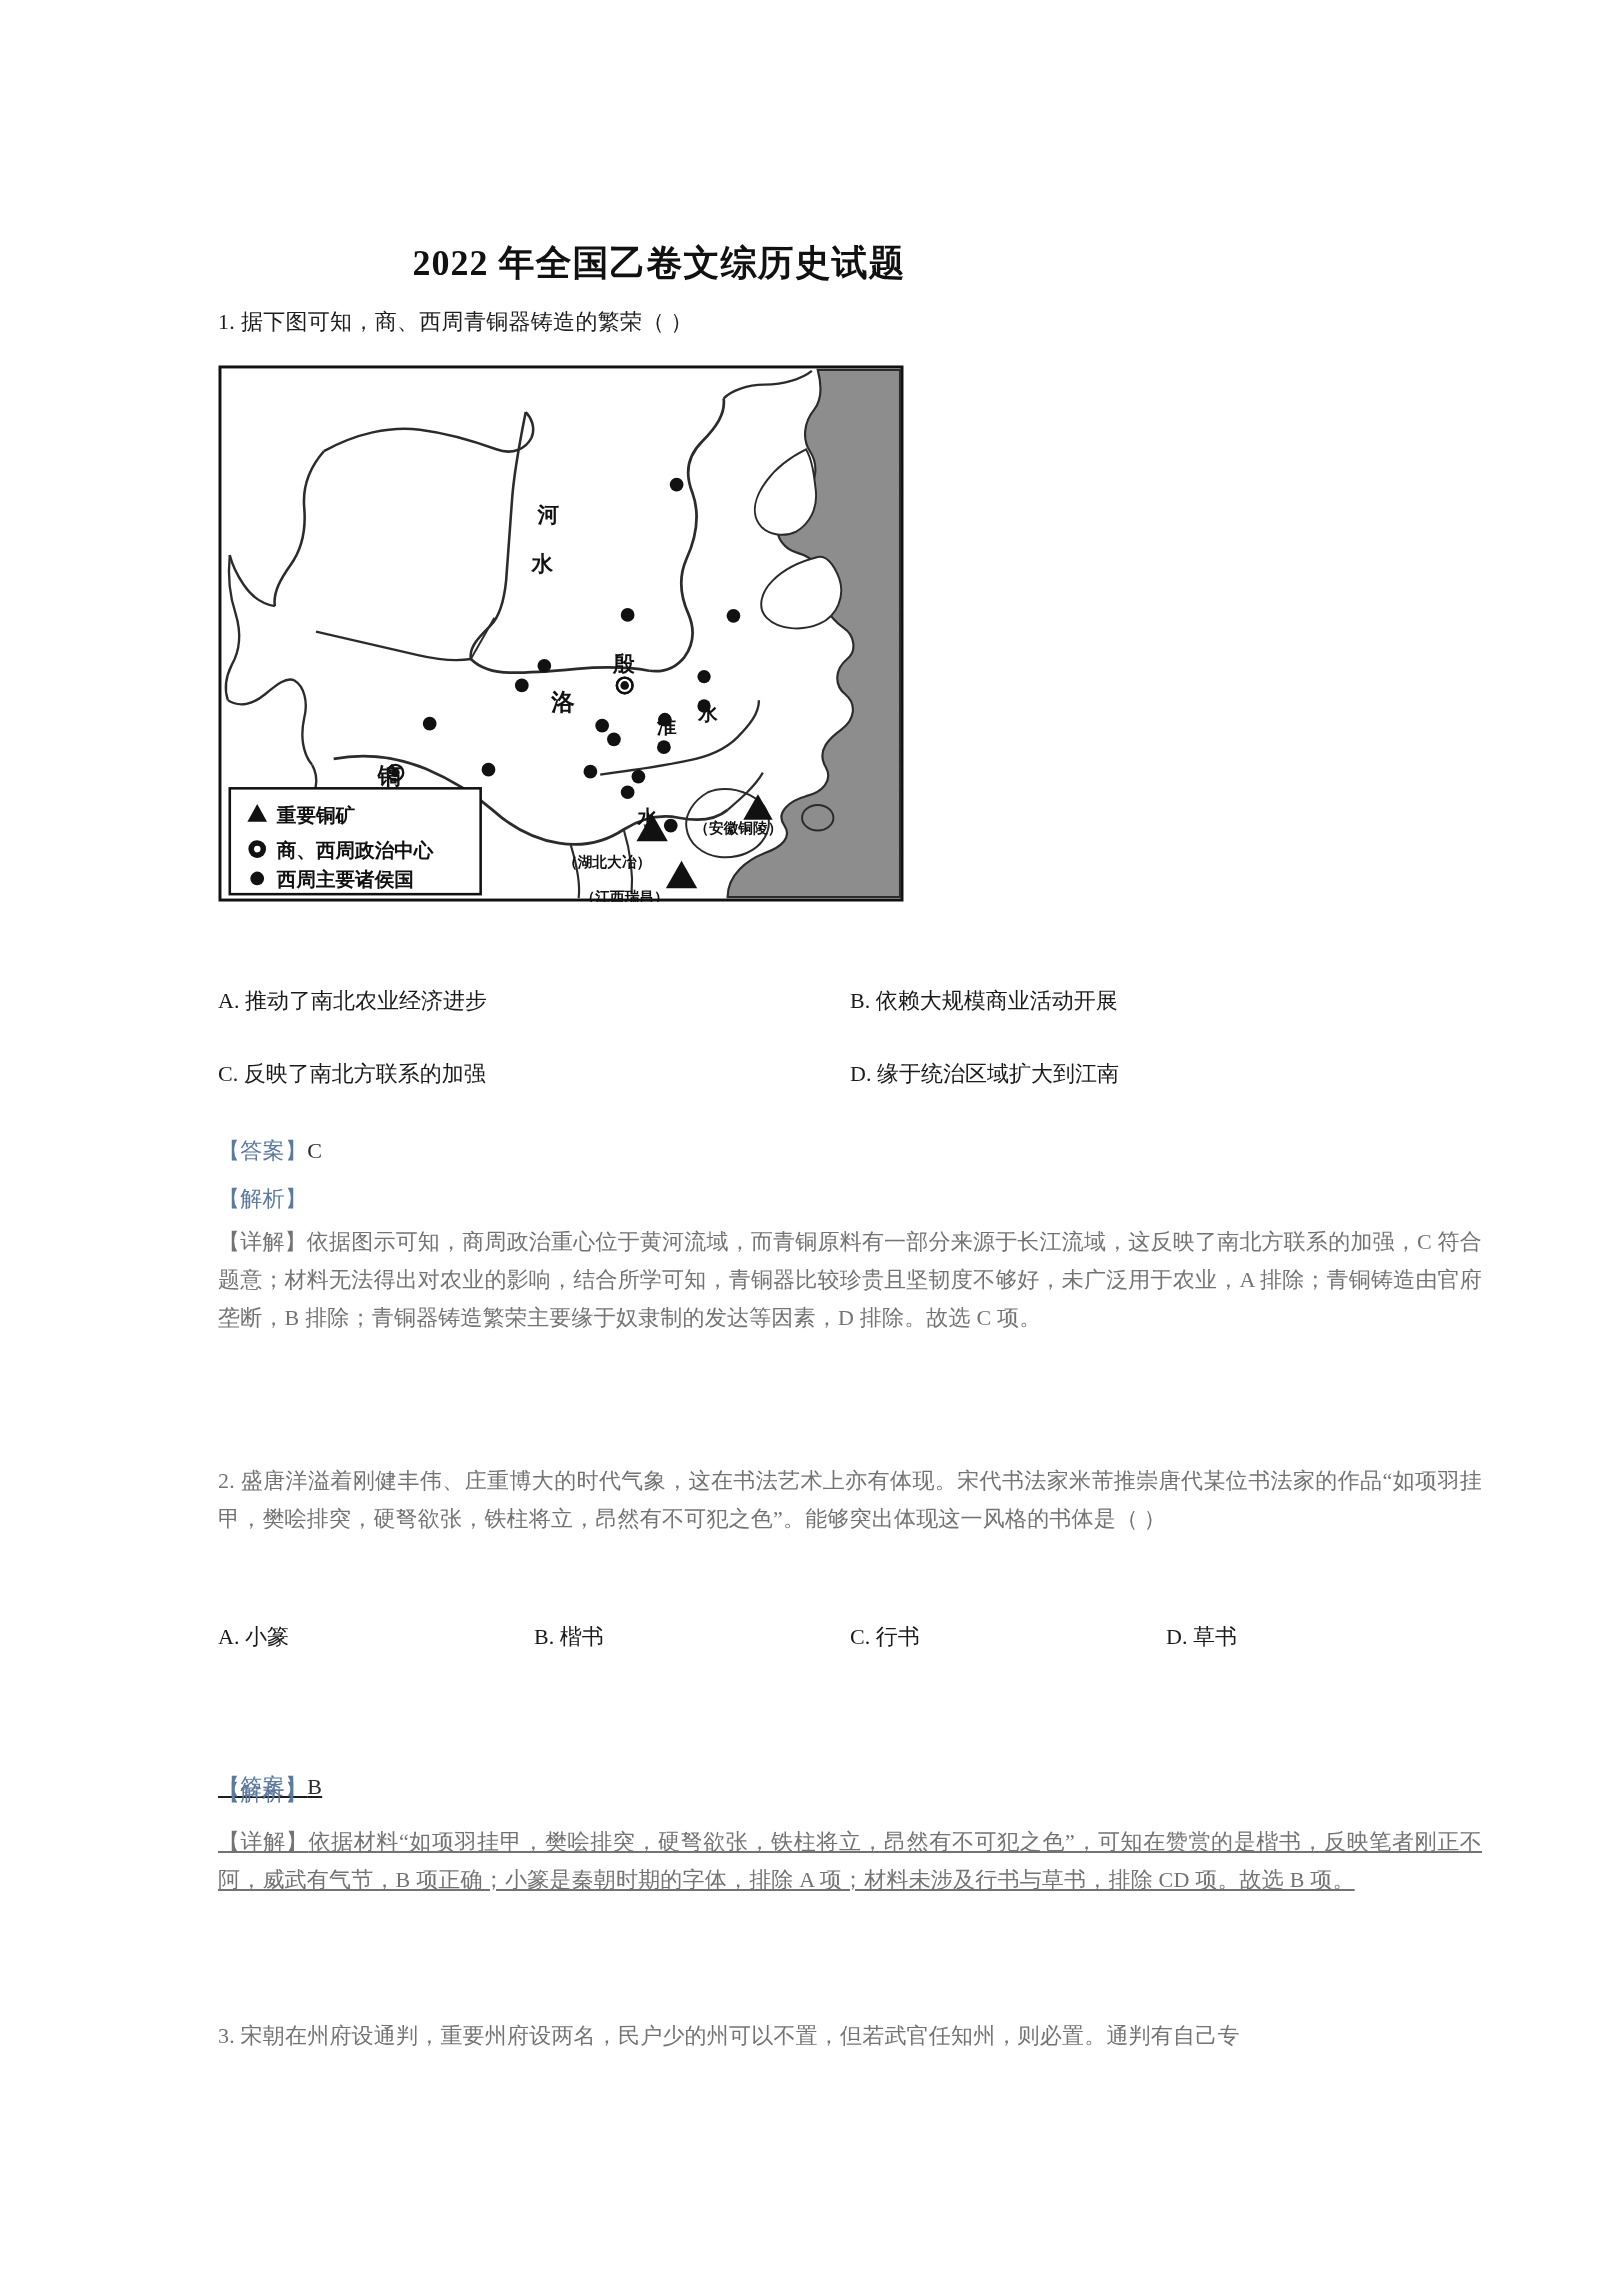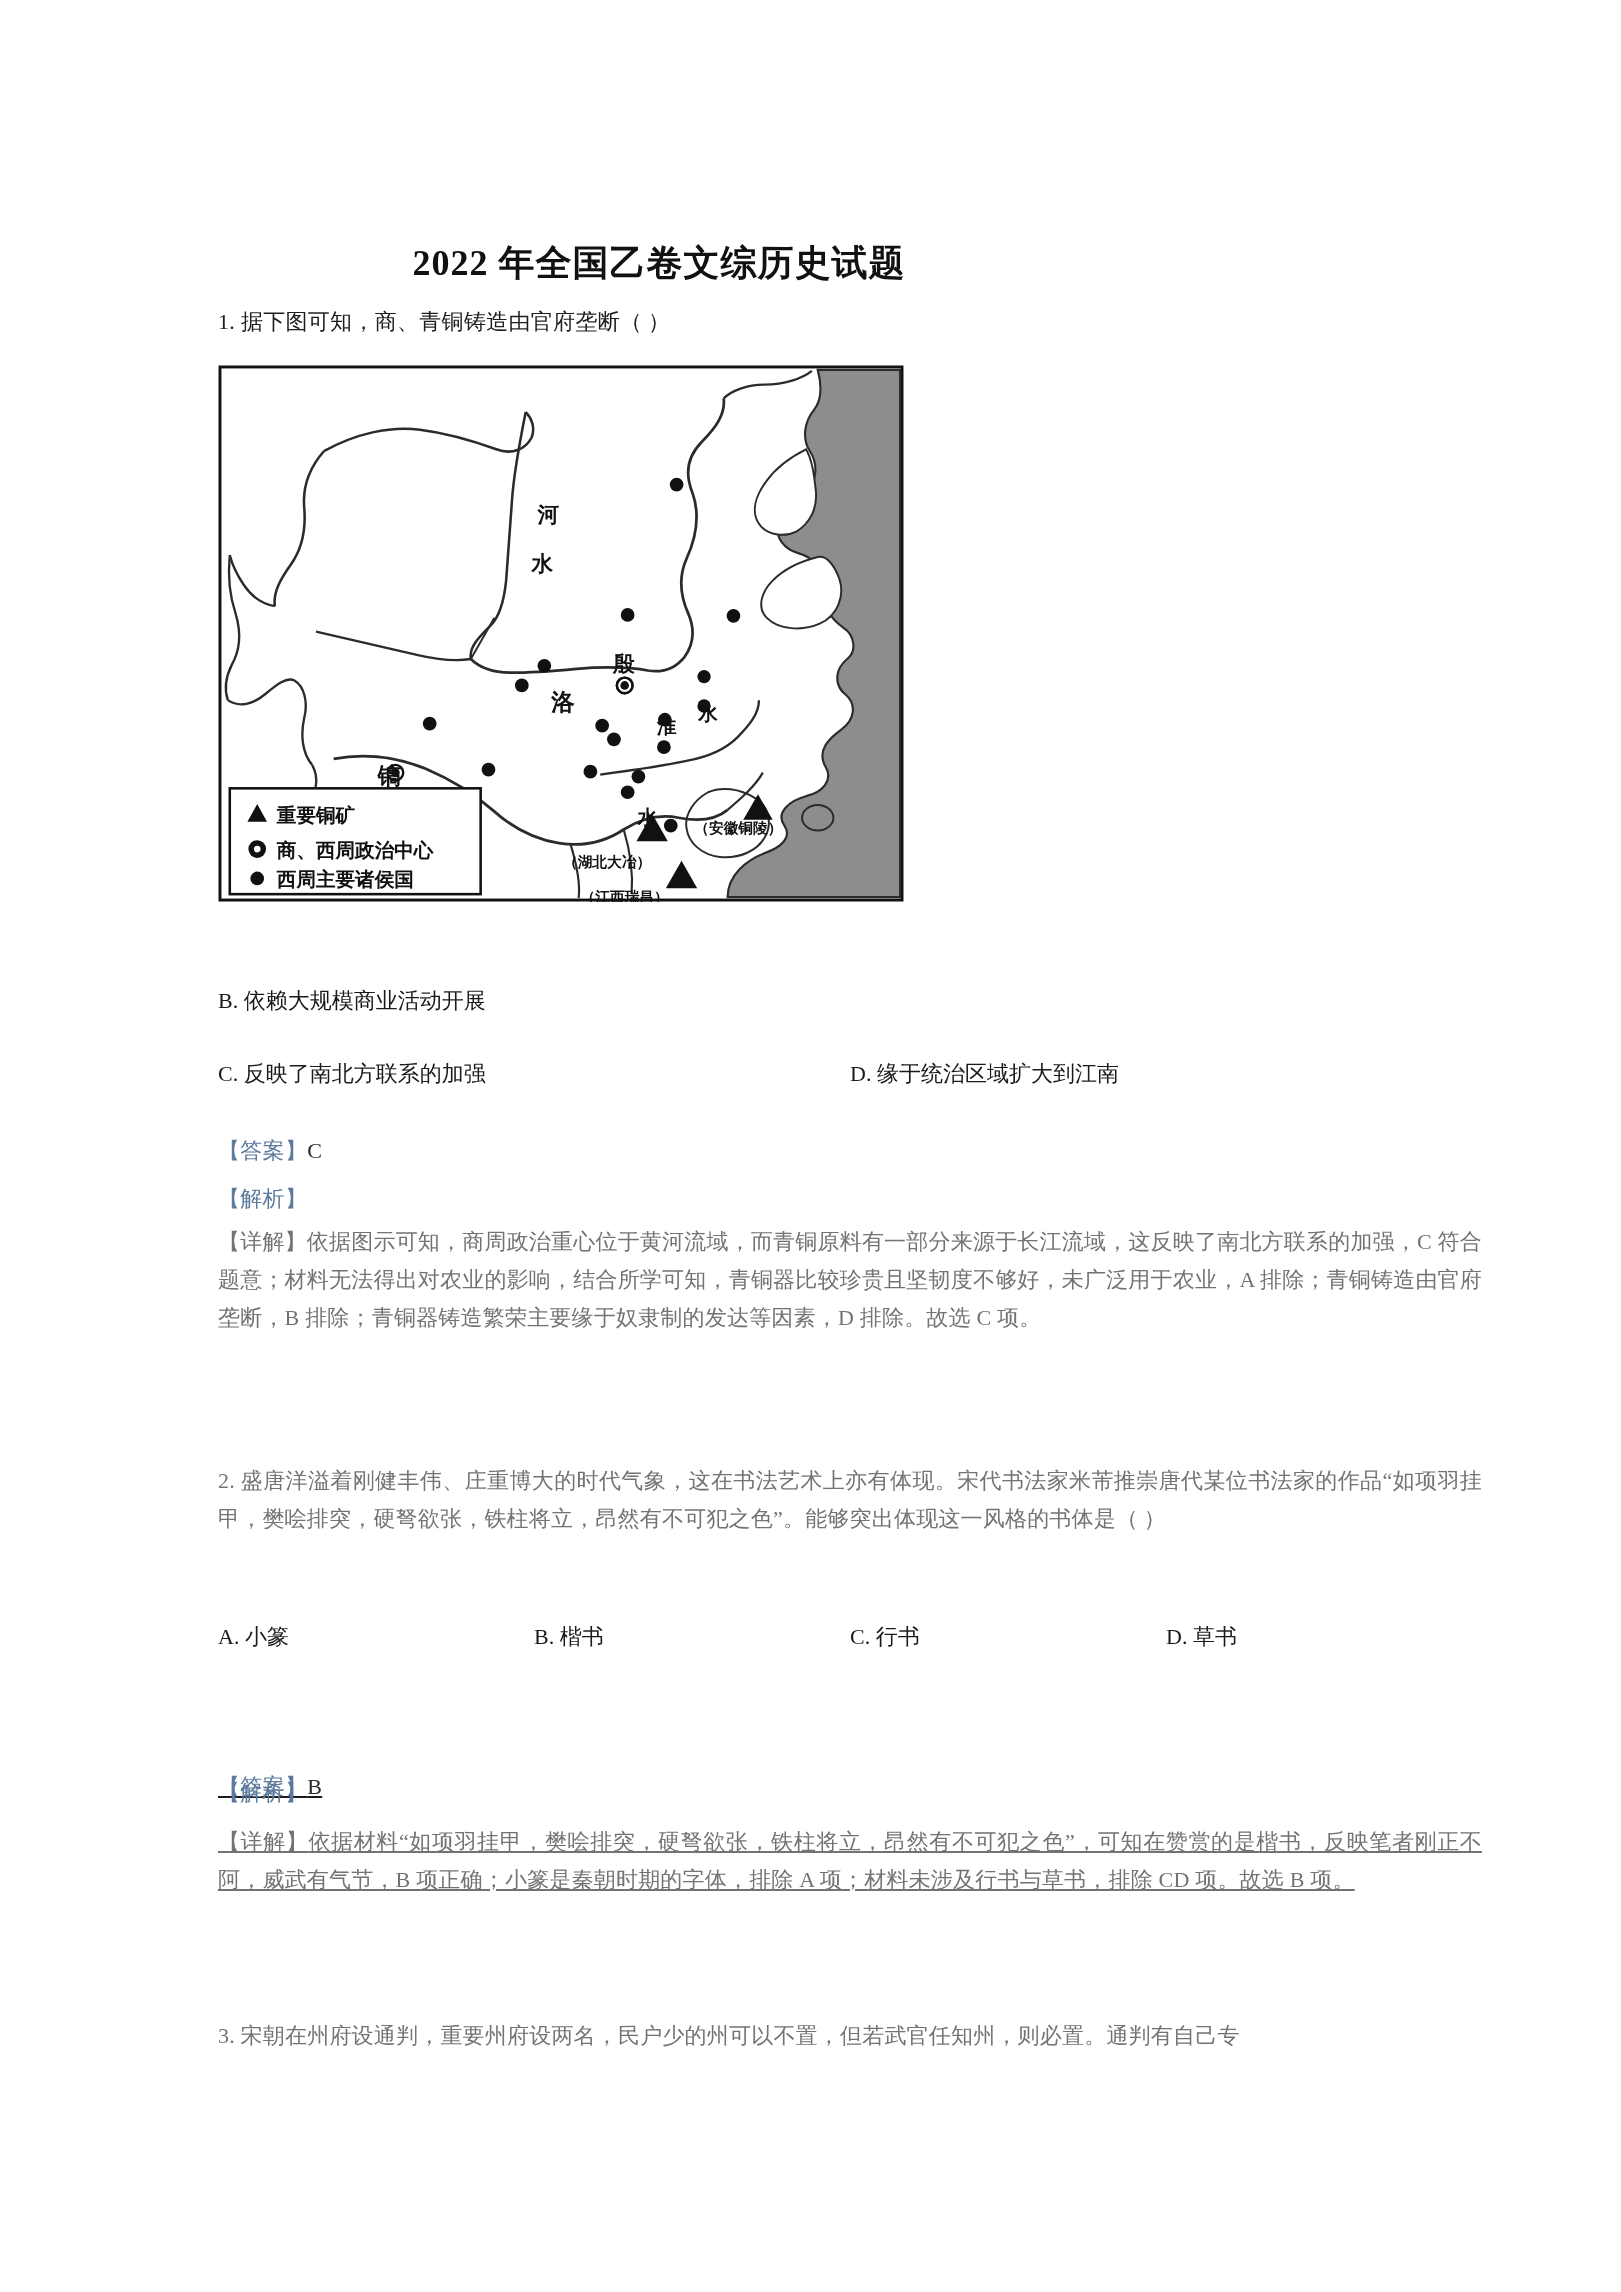--- a/index.html
+++ b/index.html
@@ -94,21 +94,21 @@
 <body>
 
 <div class="page">
 
   <h1 class="doc-title">2022 年全国乙卷文综历史试题</h1>
 
   <div class="content">
 
     <div class="abs q-line" style="top:311px; left:0; width:1264px;">
       <span>1.</span>
-      <span>据下图可知，商、青铜铸造由官府垄断（        ）</span>
+      <span>据下图可知，商、西周青铜器铸造的繁荣（        ）</span>
     </div>
 
     <div class="map-figure" style="top:365px; left:0;">
       <svg width="686" height="537" viewBox="0 0 700 548" xmlns="http://www.w3.org/2000/svg">
 
         <rect x="2" y="2" width="696" height="544" fill="#ffffff" stroke="#111" stroke-width="3"></rect>
 
         <path d="M612,5 L696,5 L696,543 L520,543
                  C520,520 540,505 558,498
                  C575,492 586,482 578,470
@@ -252,20 +252,24 @@
         </g>
         <g>
           <circle cx="40" cy="524" r="7" fill="#111"></circle>
           <text x="60" y="532" font-size="20" font-family="'Liberation Sans', sans-serif" font-weight="bold" fill="#111">西周主要诸侯国</text>
         </g>
       </svg>
     </div>
 
     <div class="abs opts2" style="top:986px; left:0;">
       <div>
+        <span>A.</span>
+        <span>推动了南北农业经济进步</span>
+      </div>
+      <div>
         <span>B.</span>
         <span>依赖大规模商业活动开展</span>
       </div>
     </div>
     <div class="abs opts2" style="top:1059px; left:0;">
       <div>
         <span>C.</span>
         <span>反映了南北方联系的加强</span>
       </div>
       <div>

